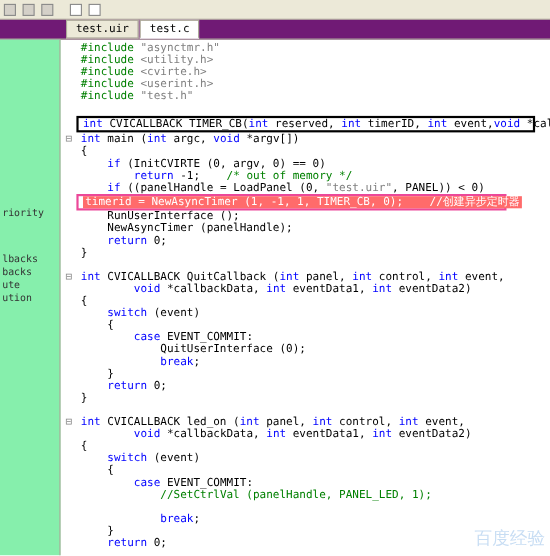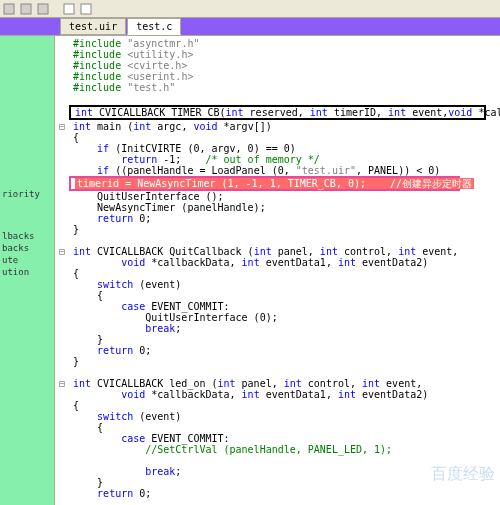--- a/index.html
+++ b/index.html
@@ -1,36 +1,36 @@
 <!DOCTYPE html>
 <html><head>
 <meta charset="utf-8">
 <style>
 *{margin:0;padding:0;box-sizing:border-box}
 body{font-family:Consolas,monospace;font-size:10px;background:#fff;overflow:hidden;width:500px;height:505px}
 .toolbar{height:18px;background:#ece9d8;border-bottom:1px solid #aca899;display:flex;align-items:center;padding:0 2px;gap:3px}
 .tb-icon{width:14px;height:14px;display:inline-block}
-.tabs{height:18px;background:#8b5cf6;border-bottom:1px solid #aca899;display:flex;padding-left:60px}
+.tabs{height:18px;background:#701a75;border-bottom:1px solid #aca899;display:flex;padding-left:60px}
 .tab{padding:2px 8px;font-size:10px;border:1px solid #aca899;background:#ece9d8;margin-right:1px}
 .tab.active{background:#fff;border-bottom-color:#fff}
 .main{display:flex;height:469px}
 .sidebar{width:55px;background:#86efac;border-right:1px solid #aca899;padding:2px;font-size:9px;color:#333}
 .sidebar div{padding:1px 0;white-space:nowrap;overflow:hidden}
 .editor{flex:1;background:#fff;overflow:auto;padding:2px 0;position:relative}
 .line{white-space:pre;line-height:11px;padding-left:18px;position:relative}
 .gutter{position:absolute;left:0;top:0;width:14px;height:11px;text-align:center;color:#999}
 .fold{color:#888}
 .kw-blue{color:#0000ff}
 .kw-green{color:#008000}
 .str{color:#808080}
 .comment{color:#008000}
 .box-black{border:2px solid #000;margin:1px 14px 1px 14px}
 .box-red{border:2px solid #ec4899;margin:0 40px 0 14px}
 .hl-red{background:#ff6b6b;color:#fff;padding:0 2px}
-.watermark{position:absolute;right:5px;bottom:20px;opacity:0.3;font-size:16px;color:#4a90d9}
+.watermark{position:absolute;right:5px;bottom:5px;opacity:0.3;font-size:16px;color:#4a90d9}
 </style>
 </head>
 <body>
 
 <div class="toolbar">
   <span class="tb-icon"><svg viewBox="0 0 14 14">
         <rect x="2" y="2" width="10" height="10" fill="#d4d0c8" stroke="#888"></rect>
       </svg></span>
   <span class="tb-icon"><svg viewBox="0 0 14 14">
         <rect x="2" y="2" width="10" height="10" fill="#d4d0c8" stroke="#888"></rect>
@@ -74,21 +74,21 @@
       <div class="line" style="padding-left:4px"><span class="kw-blue">int</span> CVICALLBACK TIMER_CB(<span class="kw-blue">int</span> reserved, <span class="kw-blue">int</span> timerID, <span class="kw-blue">int</span> event,<span class="kw-blue">void</span> *callbackData, eventData1, eventData2);</div>
     </div>
     <div class="line"><span class="gutter fold">⊟</span><span class="kw-blue">int</span> main (<span class="kw-blue">int</span> argc, <span class="kw-blue">void</span> *argv[])</div>
     <div class="line">{</div>
     <div class="line">    <span class="kw-blue">if</span> (InitCVIRTE (0, argv, 0) == 0)</div>
     <div class="line">        <span class="kw-blue">return</span> -1;    <span class="comment">/* out of memory */</span></div>
     <div class="line">    <span class="kw-blue">if</span> ((panelHandle = LoadPanel (0, <span class="str">"test.uir"</span>, PANEL)) &lt; 0)</div>
     <div class="box-red">
       <div class="line" style="padding-left:4px"><span class="hl-red">timerid = NewAsyncTimer (1, -1, 1, TIMER_CB, 0);    //创建异步定时器</span></div>
     </div>
-    <div class="line">    QuitUserInterface ();</div>
+    <div class="line">    RunUserInterface ();</div>
     <div class="line">    NewAsyncTimer (panelHandle);</div>
     <div class="line">    <span class="kw-blue">return</span> 0;</div>
     <div class="line">}</div>
     <div class="line"> </div>
     <div class="line"><span class="gutter fold">⊟</span><span class="kw-blue">int</span> CVICALLBACK QuitCallback (<span class="kw-blue">int</span> panel, <span class="kw-blue">int</span> control, <span class="kw-blue">int</span> event,</div>
     <div class="line">        <span class="kw-blue">void</span> *callbackData, <span class="kw-blue">int</span> eventData1, <span class="kw-blue">int</span> eventData2)</div>
     <div class="line">{</div>
     <div class="line">    <span class="kw-blue">switch</span> (event)</div>
     <div class="line">    {</div>
     <div class="line">        <span class="kw-blue">case</span> EVENT_COMMIT:</div>

